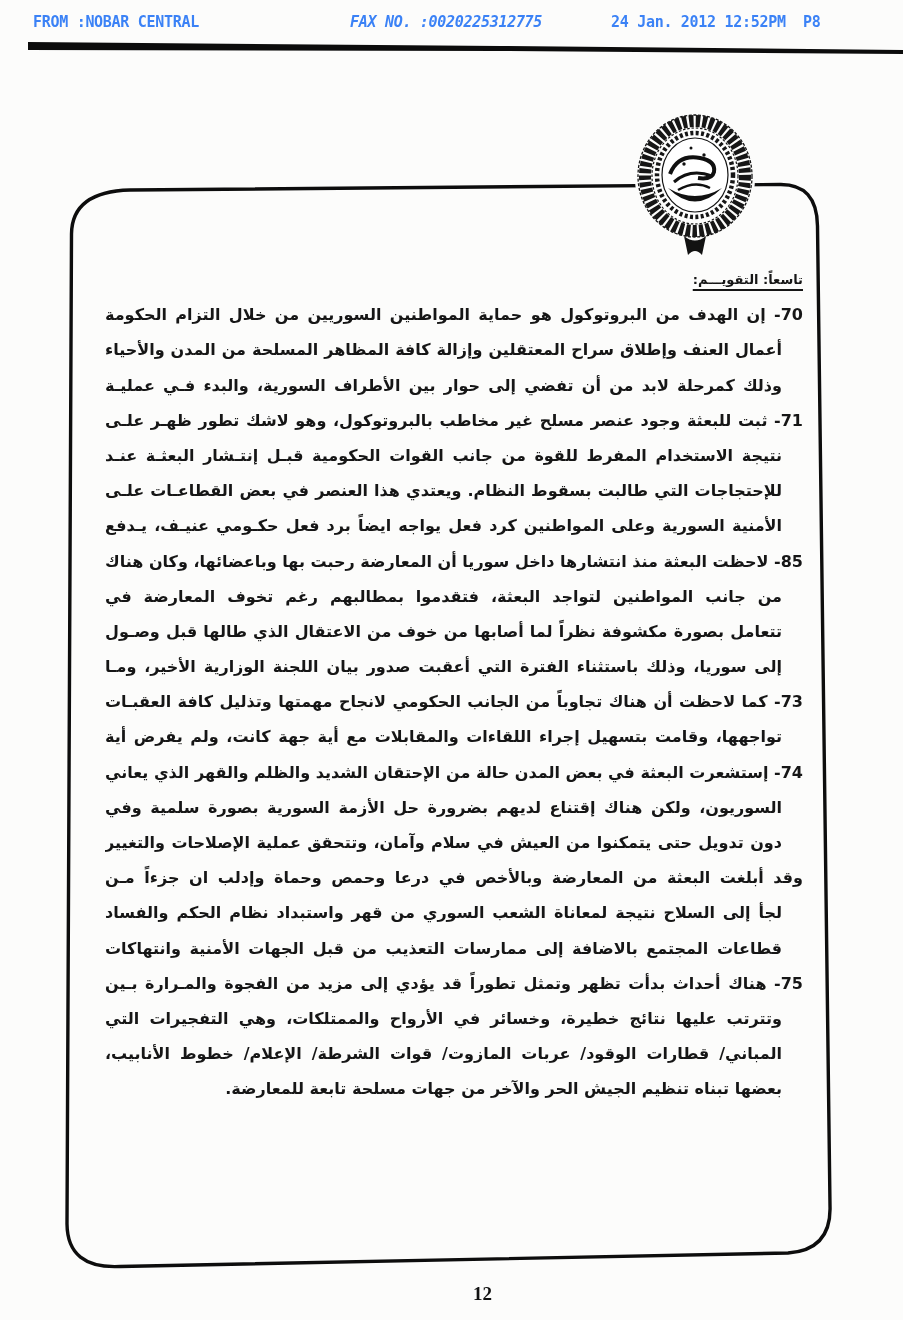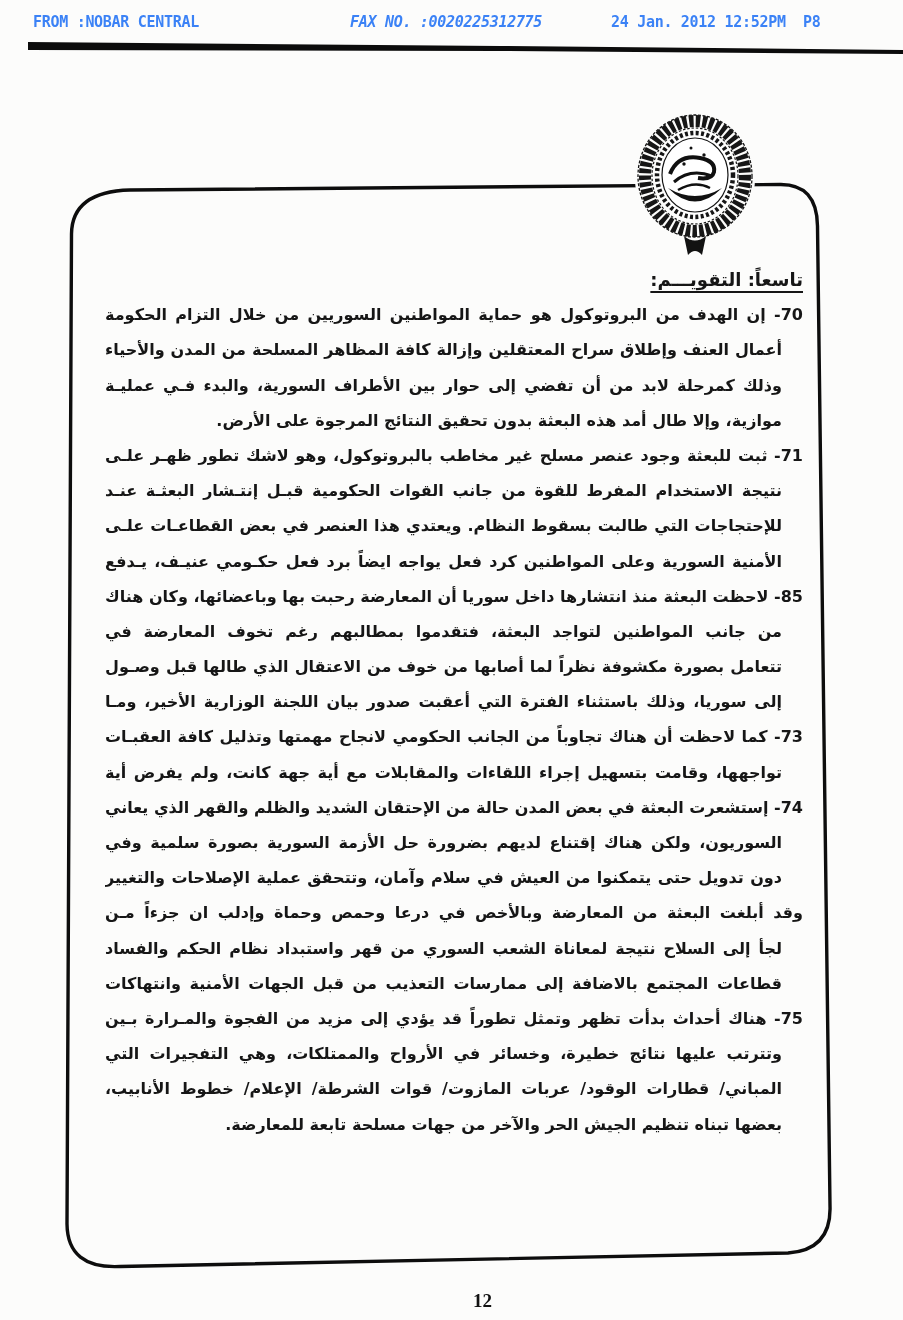--- a/index.html
+++ b/index.html
@@ -24,42 +24,42 @@
   .emblem{position:absolute;left:634px;top:112px;width:122px;height:150px;z-index:2;}
   
   .content{
     position:absolute;z-index:3;
     left:105px;right:100px;top:262px;
     direction:rtl;
     font-size:16px;font-weight:700;color:#161616;
   }
   .heading{
     height:35.2px;line-height:35.2px;text-align:right;
-    font-size:18px;white-space:nowrap;overflow:hidden;
+    font-size:13px;white-space:nowrap;overflow:hidden;
   }
   .heading .hd{
     text-decoration:underline;
     text-underline-offset:5px;
     text-decoration-thickness:1.6px;
   }
   .para{margin:0;padding:0;}
   .line{
     height:35.2px;line-height:35.2px;overflow:hidden;
     text-align:justify;text-align-last:justify;
     text-justify:inter-word;
   }
   .line.cont{padding-right:21px;}
   .line.last{text-align-last:right;}
   .pnum{white-space:nowrap;}
   
   .page-number{
     position:absolute;z-index:3;left:0;right:0;top:1283px;
     text-align:center;text-indent:62px;
     font-family:"Liberation Serif","DejaVu Serif",serif;
-    font-size:19px;font-weight:700;color:#111;margin-top:7px;
+    font-size:19px;font-weight:700;color:#111;
   }
 </style>
 </head>
 <body>
 
 <div class="fax-header">
   <span class="fax-from">FROM :NOBAR CENTRAL</span>
   <span class="fax-no">FAX NO. :0020225312775</span>
   <span class="fax-date">24 Jan. 2012 12:52PM  P8</span>
 </div>
@@ -96,21 +96,20 @@
 
 <div class="content">
   <div class="heading">
     <span class="hd">تاسعاً: التقويـــم:</span>
   </div>
 
 <div class="para">
       <div class="line"><span class="pnum">70-</span> إن الهدف من البروتوكول هو حماية المواطنين السوريين من خلال التزام الحكومة السورية بوقف</div>
       <div class="line cont">أعمال العنف وإطلاق سراح المعتقلين وإزالة كافة المظاهر المسلحة من المدن والأحياء الـسكنية،</div>
       <div class="line cont">وذلك كمرحلة لابد من أن تفضي إلى حوار بين الأطراف السورية، والبدء فـي عمليـة سياسـية</div>
-      <div class="line cont last">موازية، وإلا طال أمد هذه البعثة بدون تحقيق النتائج المرجوة على الأرض.</div>
     </div>
     <div class="para">
       <div class="line"><span class="pnum">71-</span> ثبت للبعثة وجود عنصر مسلح غير مخاطب بالبروتوكول، وهو لاشك تطور ظهـر علـى الأرض</div>
       <div class="line cont">نتيجة الاستخدام المفرط للقوة من جانب القوات الحكومية قبـل إنتـشار البعثـة عنـد التـصدي</div>
       <div class="line cont">للإحتجاجات التي طالبت بسقوط النظام. ويعتدي هذا العنصر في بعض القطاعـات علـى القـوى</div>
       <div class="line cont">الأمنية السورية وعلى المواطنين كرد فعل يواجه ايضاً برد فعل حكـومي عنيـف، يـدفع ثمنـه</div>
     </div>
     <div class="para">
       <div class="line"><span class="pnum">85-</span> لاحظت البعثة منذ انتشارها داخل سوريا أن المعارضة رحبت بها وباعضائها، وكان هناك اطمئنان</div>
       <div class="line cont">من جانب المواطنين لتواجد البعثة، فتقدموا بمطالبهم رغم تخوف المعارضة في الـسابق مـن أن</div>

